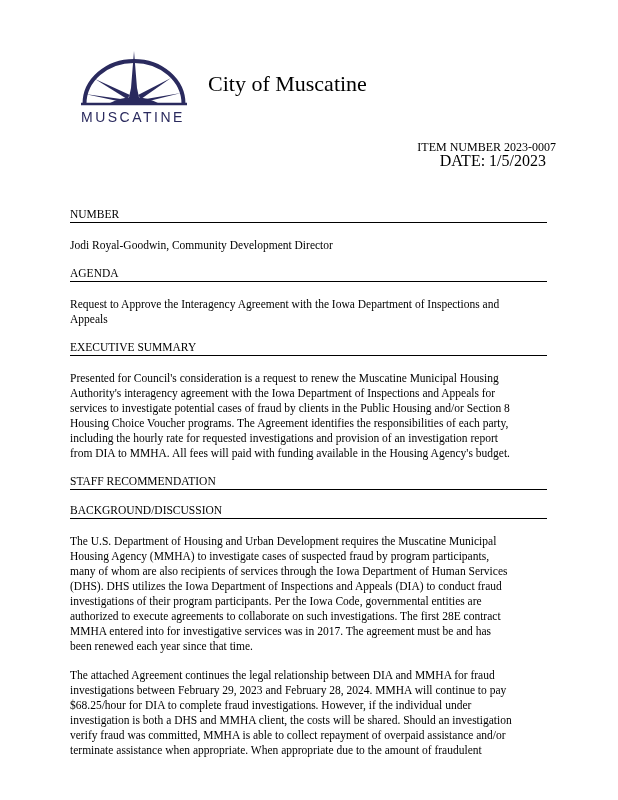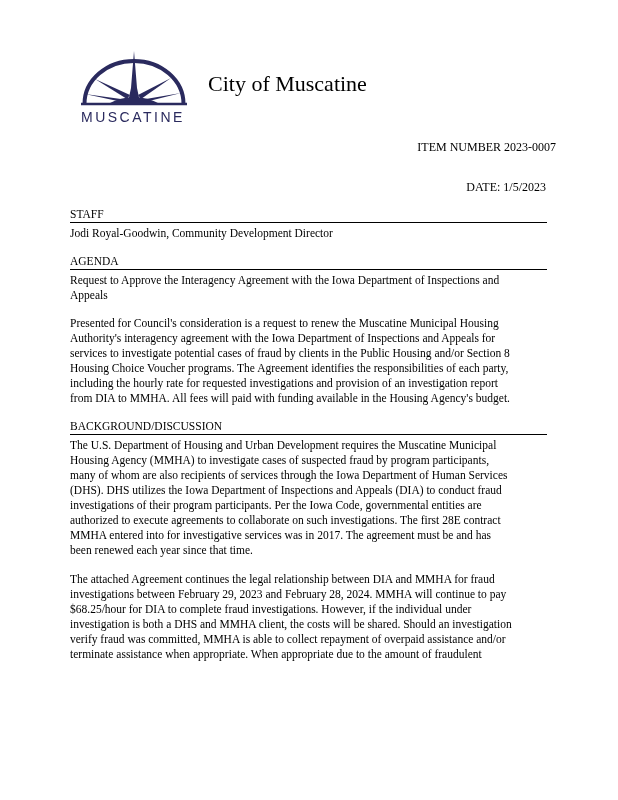--- a/index.html
+++ b/index.html
@@ -19,30 +19,30 @@
     font-size:14px; letter-spacing:2.5px; color:var(--brand,#2a2a5e);
     white-space:nowrap;
   }
   
   .city-title { position:absolute; left:208px; top:71px; font-size:22px; white-space:nowrap; }
   .item-number { position:absolute; right:62px; top:140px; font-size:12px; white-space:nowrap;margin-left:15px; }
   .agenda-title {
     position:absolute; left:69px; top:165px;
     font-size:20px; font-weight:bold; letter-spacing:1.5px; white-space:nowrap;
   }
-  .doc-date { position:absolute; right:72px; top:180px; font-size:12px; white-space:nowrap;margin-left:22px; }
+  .doc-date { position:absolute; right:72px; top:152px; font-size:16px; white-space:nowrap;margin-left:22px; }
   
   .sections { position:absolute; left:70px; top:207px; width:477px; }
   .sec { margin:0 0 13px 0; }
   .sec-heading {
     font-size:11.5px; line-height:14px; padding-bottom:1px;
     border-bottom:1.5px solid #000;
   }
   .sec-body {
-    margin-top:3px; width:504px;
+    margin-top:15px; width:504px;
     font-size:11.5px; line-height:15px;
     white-space:pre-line;
   }
   .sec-body + .sec-body { margin-top:14px; }
 </style>
 </head>
 <body>
 
 <div class="page">
 
@@ -71,40 +71,42 @@
   <div class="city-title">City of Muscatine</div>
 
   <div class="item-number">ITEM NUMBER 2023-0007</div>
 
 
   <div class="doc-date">DATE: 1/5/2023</div>
 
   <div class="sections">
 
     <section class="sec">
-      <div class="sec-heading">STAFF</div>
+      <div class="sec-heading">NUMBER</div>
       <div class="sec-body">Jodi Royal-Goodwin, Community Development Director</div>
     </section>
 
     <section class="sec">
       <div class="sec-heading">AGENDA</div>
       <div class="sec-body">Request to Approve the Interagency Agreement with the Iowa Department of Inspections and
 Appeals</div>
     </section>
 
     <section class="sec">
+      <div class="sec-heading">EXECUTIVE SUMMARY</div>
       <div class="sec-body">Presented for Council's consideration is a request to renew the Muscatine Municipal Housing
 Authority's interagency agreement with the Iowa Department of Inspections and Appeals for
 services to investigate potential cases of fraud by clients in the Public Housing and/or Section 8
 Housing Choice Voucher programs. The Agreement identifies the responsibilities of each party,
 including the hourly rate for requested investigations and provision of an investigation report
 from DIA to MMHA. All fees will paid with funding available in the Housing Agency's budget.</div>
     </section>
 
     <section class="sec">
+      <div class="sec-heading">STAFF RECOMMENDATION</div>
     </section>
 
     <section class="sec">
       <div class="sec-heading">BACKGROUND/DISCUSSION</div>
       <div class="sec-body">The U.S. Department of Housing and Urban Development requires the Muscatine Municipal
 Housing Agency (MMHA) to investigate cases of suspected fraud by program participants,
 many of whom are also recipients of services through the Iowa Department of Human Services
 (DHS). DHS utilizes the Iowa Department of Inspections and Appeals (DIA) to conduct fraud
 investigations of their program participants. Per the Iowa Code, governmental entities are
 authorized to execute agreements to collaborate on such investigations. The first 28E contract

